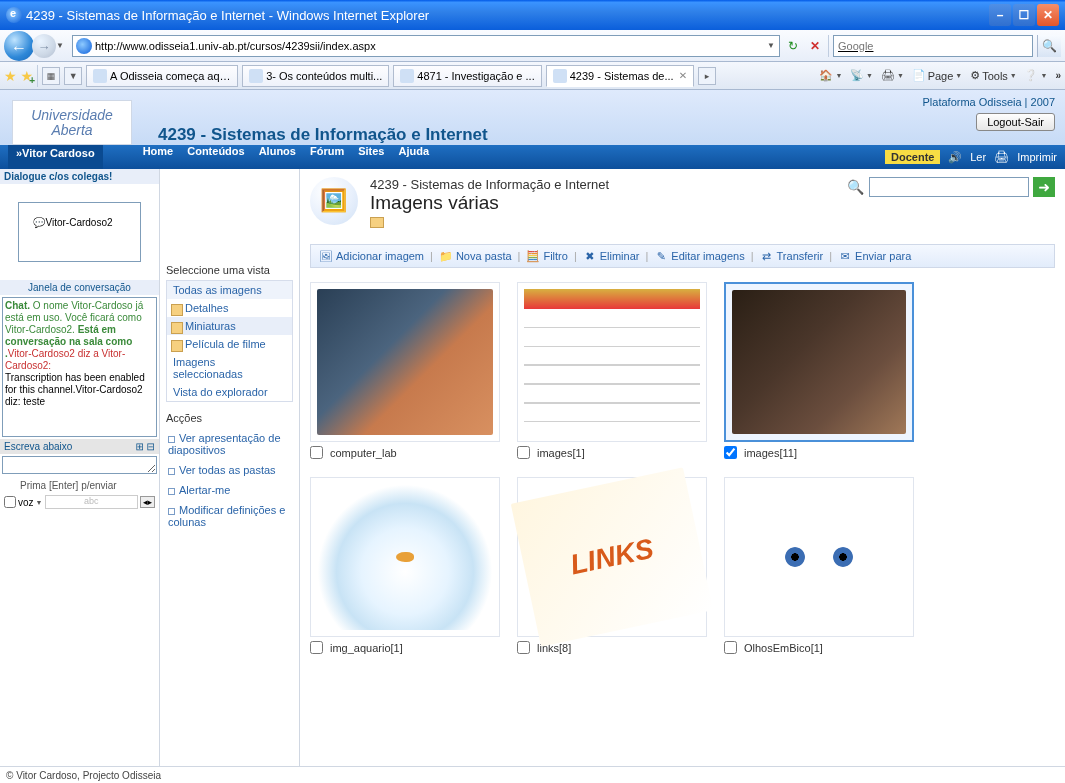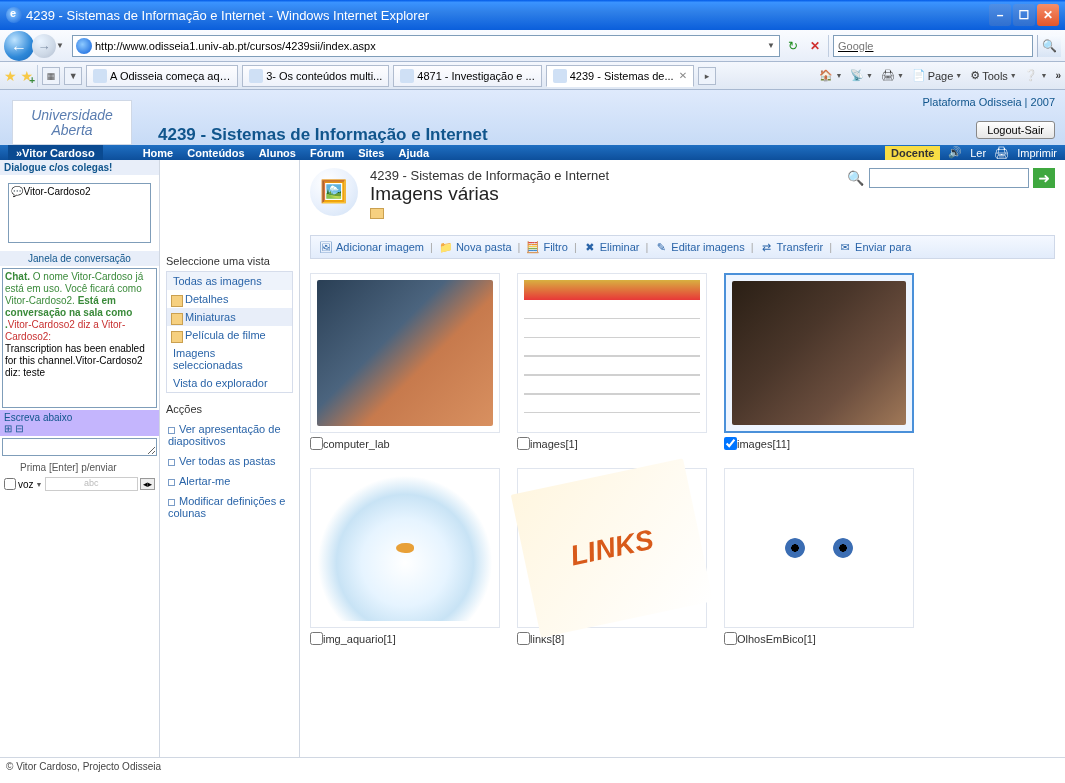--- a/index.html
+++ b/index.html
@@ -53,42 +53,42 @@
 
 .page { position:relative; height: 693px; background:#fff; }
 
 
 .app-header { height:55px; background:linear-gradient(#dfeafc,#c7dbf6); display:flex; align-items:flex-end; padding:0 12px; position:relative;gap:6px; }
 .logo-box { width:120px; height:45px; background:#fff; border:1px solid #cfd8e6; display:flex; align-items:center; justify-content:center; margin-right:20px; }
 .logo-text { font-family: Georgia, serif; font-style:italic; font-size:14px; color:#5a7db0; text-align:center; line-height:1; }
 .app-title { color:#10558c; font-size:17px; font-weight:bold; }
 .app-sub { font-size:12px; color:#333; margin-top:4px; }
 .hdr-right { position:absolute; right:10px; top:6px; font-size:11px; color:#10558c; }
-.logout-btn { position:absolute; right:10px; bottom:6px; border:1px solid #888; border-radius:3px; background:linear-gradient(#fefefe,#e6e6e6); padding:2px 10px; font-size:11px; }
-
-
-.main-nav { height:15px; background:linear-gradient(#1f6fc2,#0d4f9b); display:flex; align-items:center; color:#fff; font-size:11px; padding:0 8px; }
+.logout-btn { position:absolute; right:10px; bottom:14px; border:1px solid #888; border-radius:3px; background:linear-gradient(#fefefe,#e6e6e6); padding:2px 10px; font-size:11px; }
+
+
+.main-nav { height:24px; background:linear-gradient(#1f6fc2,#0d4f9b); display:flex; color:#fff; font-size:11px; padding:0 8px; }
 .user-tag { background:#0a4a91; padding:2px 8px; font-weight:bold; }
 .nav-items { display:flex; gap:14px; margin-left:40px; }
 .nav-items span { font-weight:bold; }
 .nav-right { margin-left:auto; display:flex; align-items:center; gap:8px; font-size:11px;}
 .badge-docente { background:#f8dd44; color:#333; padding:1px 6px; font-weight:bold; }
 .spk-icon { color:#f8dd44; }
 .print-icon { font-size:12px; }
 
 
 .layout { display:flex; height:calc(100% - 55px - 24px - 17px); }
 .chat-col { width:160px; border-right:1px solid #d0d7e2; background:#fff; font-size:10px; }
 .chat-hdr { background:#e8eef9; padding:2px 4px; color:#10558c; font-size:10px;}
-.chat-box { border:1px solid #7f9db9; margin:8px; height:60px; padding:2px; font-size:10px; overflow:hidden;}
+.chat-box { border:1px solid #7f9db9; margin:18px; height:60px; padding:14px; font-size:10px; overflow:hidden;}
 .chat-msg-box { border:1px solid #7f9db9; margin:2px; height:140px; padding:2px; font-size:10px; overflow:hidden; line-height:1.2;}
 .chat-msg-box .green { color:#3a8a3a; }
 .chat-msg-box .bold { font-weight:bold; }
 .chat-msg-box .red { color:#c83030; }
-.chat-input-hdr { font-size:10px; color:#10558c; padding:2px 4px; background:#c4b5fd; display:flex; justify-content:space-between;flex-direction:column;}
+.chat-input-hdr { font-size:10px; color:#10558c; padding:2px 4px; background:#e5e5e5; display:flex; justify-content:space-between;}
 .chat-textarea { width:calc(100% - 4px); margin:2px; border:1px solid #7f9db9; height:18px;}
 .chat-foot { font-size:10px; color:#555; padding:2px 20px;}
 .voz-row { display:flex; align-items:center; gap:2px; font-size:10px; padding:2px 4px;}
 .voz-row input[type=checkbox]{ width:12px; height:12px;}
 .voz-field { flex:1; border:1px solid #ccc; height:14px; color:#bbb; font-size:9px; text-align:center;}
 .voz-btn { border:1px solid #999; background:#eee; font-size:9px; padding:0 2px;}
 
 .views-col { width:140px; border-right:1px solid #d0d7e2; background:#fff; padding:4px 6px; font-size:11px;}
 .views-hdr { font-size:11px; color:#333; padding:6px 0 4px;}
 .views-box { border:1px solid #d6ddeb; }
@@ -114,21 +114,21 @@
 
 .action-toolbar { margin:4px 10px; border:1px solid #cfd8e8; background:linear-gradient(#f4f8ff,#e2ecfb); padding:4px 8px; display:flex; align-items:center; gap:6px; font-size:11px; flex-wrap:wrap;}
 .action-toolbar .act { color:#2a64a8; display:flex; align-items:center; gap:3px;}
 .action-toolbar .sep { color:#aaa; }
 .tb-ico { width:14px; height:14px; display:inline-flex; align-items:center; justify-content:center; font-size:11px;}
 
 .gallery { padding:10px 10px; display:grid; grid-template-columns: repeat(3, 195px); gap:18px 12px; align-content:start;}
 .thumb-item { }
 .thumb-frame { width:190px; height:160px; border:1px solid #e0e5ee; display:flex; align-items:center; justify-content:center; background:#fff; padding:6px;}
 .thumb-frame.selected { border:2px solid #4a90d9; background:#eef5ff;}
-.thumb-label { display:flex; align-items:center; gap:0; font-size:11px; padding-top:4px; color:#333;}
+.thumb-label { display:flex; align-items:center; gap:7px; font-size:11px; padding-top:4px; color:#333;}
 .thumb-label input { width:13px; height:13px;}
 
 
 .ph { width:100%; height:100%; border-radius:2px; }
 .ph-lab { background:linear-gradient(135deg,#2a3f55 0%,#4b647e 40%,#c77a4d 60%,#d89060 100%); }
 .ph-cal { background:#fff; display:flex; flex-direction:column; }
 .ph-cal .bar { height:14%; background:linear-gradient(#d8b040,#e83838);}
 .ph-cal .grid { flex:1; background:repeating-linear-gradient(#fff,#fff 14%,#d0d0d0 14%,#d0d0d0 15%), repeating-linear-gradient(90deg,#fff,#fff 14%,#d0d0d0 14%,#d0d0d0 15%);}
 .ph-aud { background:linear-gradient(135deg,#2a1f15,#4a362a 40%,#6b4e3e 70%,#a07858);}
 .ph-fish { background:radial-gradient(ellipse at 50% 60%,#ffffff 0%,#e6f4ff 35%,#c8e3f5 55%,rgba(255,255,255,0) 70%); display:flex; align-items:center; justify-content:center;}

